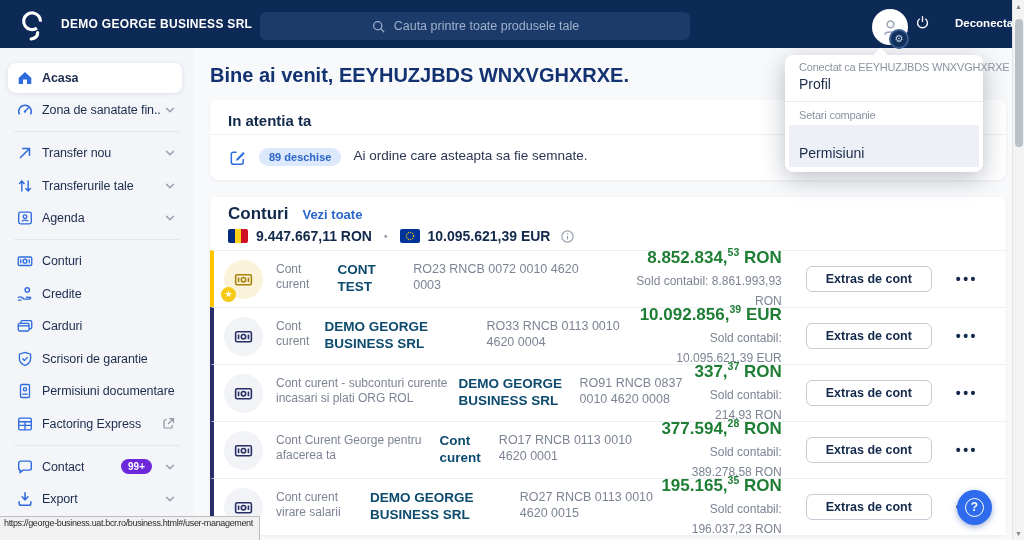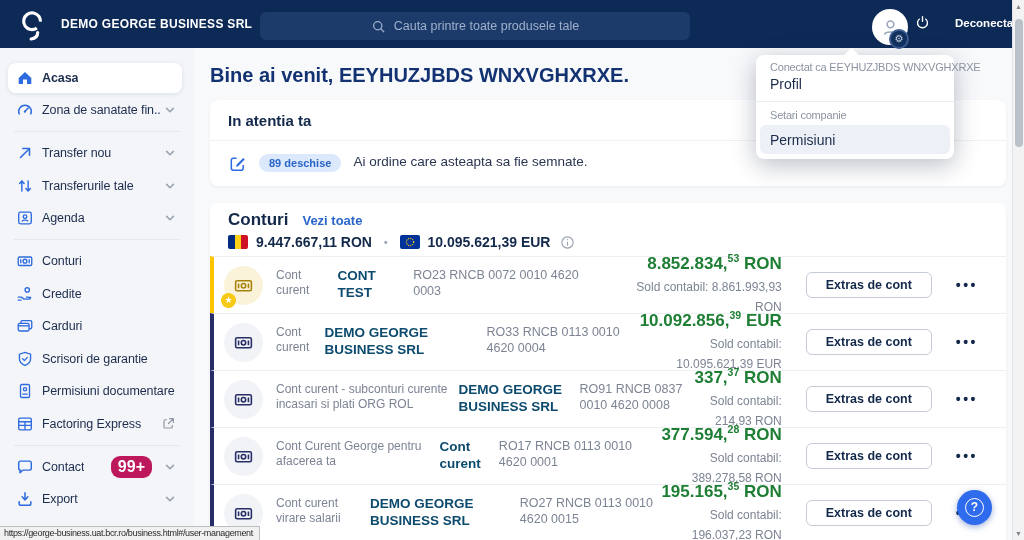--- a/index.html
+++ b/index.html
@@ -19,32 +19,32 @@
 .sb-arrow { position:absolute; left:0; width:11px; text-align:center; font-size:7px; color:#7f858e; }
 .sb-thumb { position:absolute; left:2px; top:19px; width:8px; height:128px; background:#bbc1c9; border-radius:4px; }
 
 
 .sidebar { position:absolute; top:48px; left:0; width:194px; height:492px; background:#f3f5f9; padding-top:12px; }
 .side-item { display:flex; align-items:center; height:30px; margin:2.5px 12px 2.5px 8px; padding:0 4px 0 8px; border-radius:8px; font-size:12.5px; color:#1c2c4c; position:relative; }
 .side-item.selected { background:#fff; box-shadow:0 1px 5px rgba(15,35,70,.10); font-weight:bold; }
 .s-ic { width:18px; height:18px; display:flex; align-items:center; justify-content:center; margin-right:8px; flex:none; }
 .s-label { white-space:nowrap; overflow:hidden; letter-spacing:-.1px; }
 .s-chev { margin-left:auto; display:flex; padding:0 2px 0 4px; flex:none; }
-.s-badge { margin-left:auto; background:#be185d; color:#fff; font-size:16px; font-weight:bold; padding:2px 7px; border-radius:9px; margin-right:8px; flex:none; }
+.s-badge { margin-left:auto; background:#6d28d9; color:#fff; font-size:10px; font-weight:bold; padding:2px 7px; border-radius:9px; margin-right:8px; flex:none; }
 .s-badge + .s-chev { margin-left:0; }
 .s-ext { margin-left:auto; display:flex; padding:0 2px 0 4px; flex:none; }
 .side-div { height:1px; background:#e3e7ee; margin:6px 14px; }
 
 
 .main { position:absolute; left:194px; top:48px; width:818px; height:492px; }
 .welcome { margin:16px 16px 0; font-size:20px; font-weight:bold; color:#133272; }
 
 .card { background:#fff; border-radius:8px; box-shadow:0 1px 3px rgba(20,40,80,.06); margin:0 6px 0 16px; }
 .att-card { margin-top:13px; }
-.att-title { padding:12px 18px 11px; font-size:15px; font-weight:bold; color:#13294b; border-bottom:1px solid #eef0f4; }
+.att-title { padding:12px 18px 5px; font-size:15px; font-weight:bold; color:#13294b; border-bottom:1px solid #eef0f4; }
 .att-row { display:flex; align-items:flex-start; gap:12px; padding:13px 18px; font-size:13.5px; color:#2a3550; }
 .pill { background:#dce8fb; color:#2a66c9; font-size:11px; font-weight:bold; padding:3px 10px; border-radius:10px; }
 
 .acc-card { margin-top:17px; border-radius:8px 8px 0 0; }
 .acc-header { padding:7px 18px 0; height:53px; }
 .acc-title-row { display:flex; align-items:baseline; gap:14px; }
 .acc-title { font-size:17px; font-weight:bold; color:#13294b; }
 .acc-link { font-size:13px; font-weight:bold; color:#2a66c9; }
 .acc-totals { display:flex; align-items:center; gap:8px; margin-top:4px; font-size:14px; font-weight:bold; color:#13294b; }
 .flag { width:20px; height:14px; border-radius:2px; flex:none; }
@@ -63,31 +63,31 @@
 .acc-name { font-size:13.5px; font-weight:bold; color:#0c4a6e; }
 .acc-iban { font-size:12.5px; color:#7c8494; }
 .acc-amts { margin-left:auto; text-align:right; line-height:1.3; }
 .acc-amt { font-size:17px; font-weight:bold; color:#1e7e34; }
 .acc-amt sup { font-size:10.5px; }
 .acc-sold { font-size:12px; color:#7c8494; }
 .acc-btn { width:126px; height:26px; border:1px solid #c6ccd6; border-radius:6px; background:#fff; font-size:12.5px; font-weight:bold; color:#13294b; margin-left:24px; flex:none; }
 .acc-dots { margin-left:24px; color:#13294b; font-weight:bold; font-size:14px; letter-spacing:2.5px; flex:none; }
 
 
-.dropdown { position:absolute; left:756px; top:55px; width:198px; background:#fff; border-radius:8px; box-shadow:0 6px 24px rgba(10,20,50,.28); z-index:20; padding:2px 0 5px; }
+.dropdown { position:absolute; left:785px; top:55px; width:198px; background:#fff; border-radius:8px; box-shadow:0 6px 24px rgba(10,20,50,.28); z-index:20; padding:2px 0 5px; }
 .dropdown:before { content:""; position:absolute; top:-5px; left:90px; width:11px; height:11px; background:#fff; transform:rotate(45deg); }
 .dd-muted { padding:4px 14px 2px; font-size:11px; color:#8b93a1; white-space:nowrap; letter-spacing:-.2px; }
 .dd-item { padding:1px 14px 7px; font-size:14px; color:#1b2b4a; }
 .dd-div { height:1px; background:#e8ebf0; margin:2px 0 3px; }
-.dd-item.hl { background:#edf1f7; margin:2px 4px 0; border-radius:6px; padding:7px 10px 6px; }
+.dd-item.hl { background:#edf1f7; margin:2px 4px 0; border-radius:0; padding:20px 10px 6px; }
 
 
 .helpbtn { position:absolute; left:957px; top:490px; width:35px; height:35px; border-radius:50%; background:#2e6bed; z-index:25; display:flex; align-items:center; justify-content:center; box-shadow:0 2px 6px rgba(20,60,160,.4); }
 .helpbtn span { width:19px; height:19px; border-radius:50%; border:1.8px solid #fff; color:#fff; font-size:12px; font-weight:bold; text-align:center; line-height:16px; }
-.urlbar { position:absolute; left:0; bottom:0; height:14px; background:#f1f1f1; border:1px solid #bdbdbd; border-left:none; border-bottom:none; font-size:9px; letter-spacing:-.35px; color:#2b2b2b; padding:1px 6px 0 4px; z-index:40; white-space:nowrap; }
+.urlbar { position:absolute; left:0; bottom:0; height:24px; background:#f1f1f1; border:1px solid #bdbdbd; border-left:none; border-bottom:none; font-size:9px; letter-spacing:-.35px; color:#2b2b2b; padding:1px 6px 0 4px; z-index:40; white-space:nowrap; }
 </style>
 </head>
 <body>
 
 <div class="header">
   <span class="logo">
     <svg width="28" height="32" viewBox="0 0 30 34" fill="none">
       <circle cx="14" cy="13" r="9" stroke="#fff" stroke-width="3.4" stroke-dasharray="48 9" transform="rotate(55 14 13)"></circle>
       <path d="M20 25 q0 6 -7 7" stroke="#fff" stroke-width="3.4" stroke-linecap="round" fill="none"></path>
     </svg>

